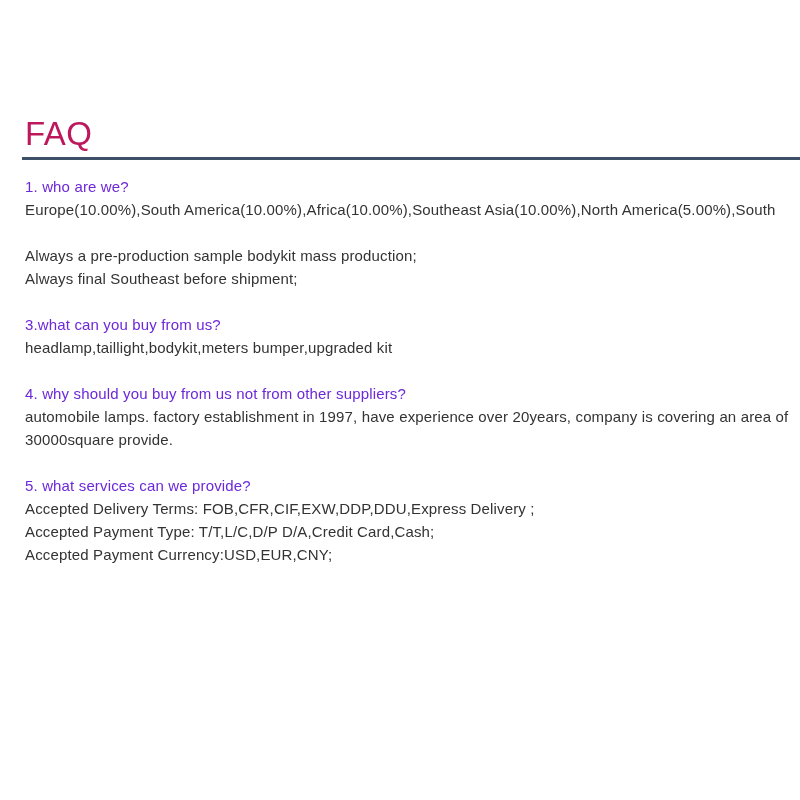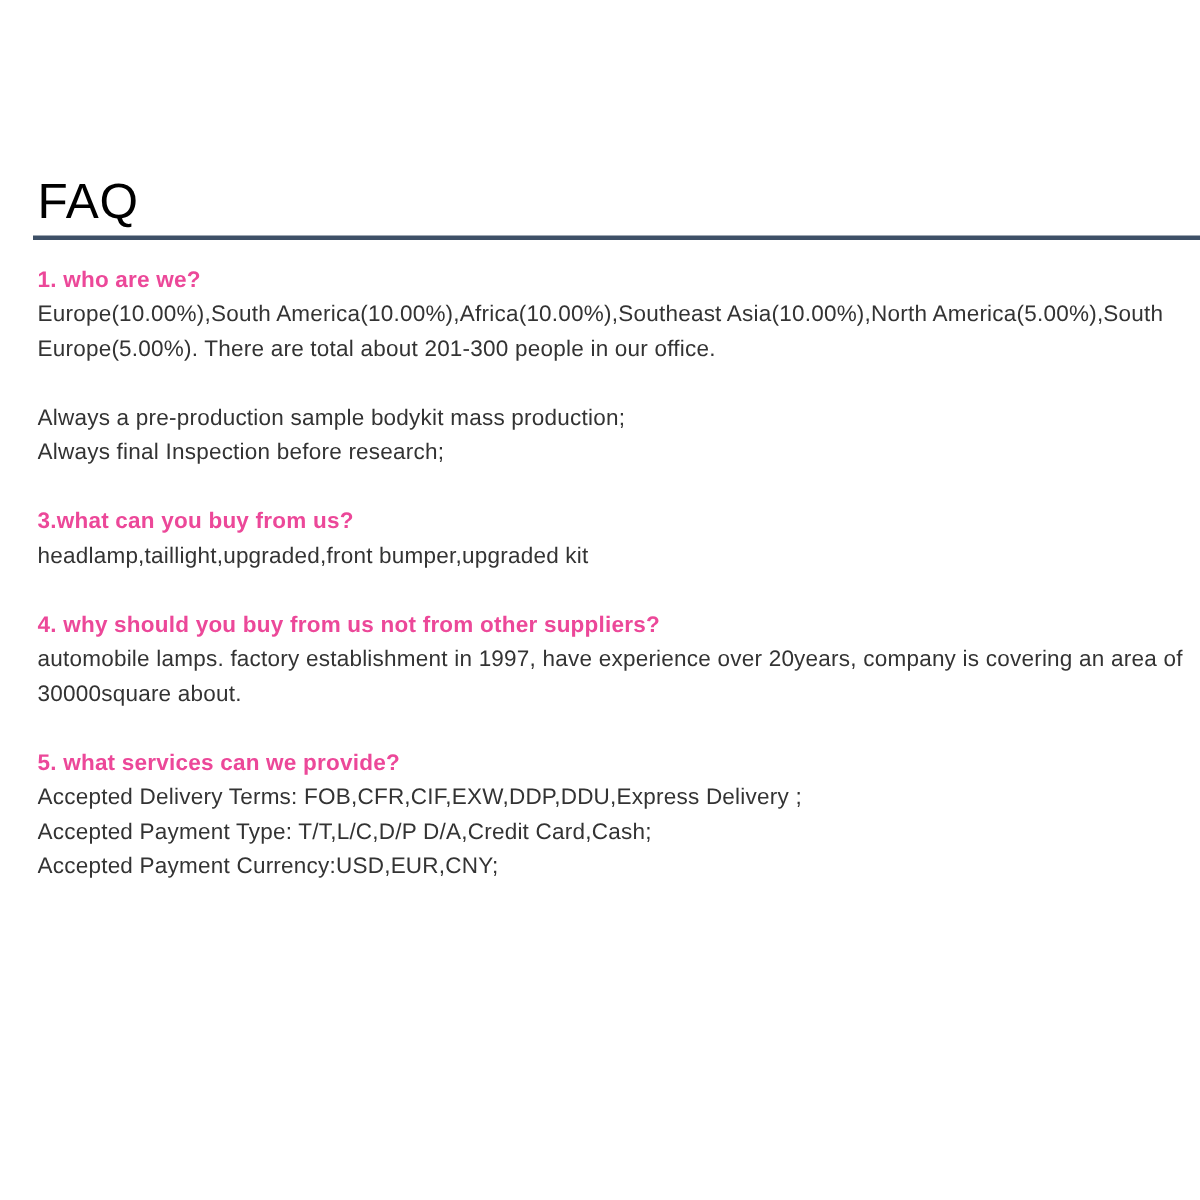--- a/index.html
+++ b/index.html
@@ -17,21 +17,21 @@
     height: 800px;
     background: #ffffff;
   }
   .faq-title {
     position: absolute;
     left: 25px;
     top: 114px;
     font-size: 33px;
     line-height: 40px;
     font-weight: 400;
-    color: #000000;
+    color: #be185d;
     letter-spacing: 0.5px;
   }
   .title-divider {
     position: absolute;
     left: 22px;
     top: 157px;
     width: 778px;
     height: 3px;
     background: #3e5067;
   }
@@ -45,58 +45,57 @@
     font-size: 15px;
     line-height: 23px;
     color: #333333;
     letter-spacing: 0.15px;
   }
   .faq-section {
     margin: 0 0 23px 0;
     padding: 0;
   }
   .question {
-    font-weight: 700;
-    color: #ec4899;
+    font-weight: 400;
+    color: #6d28d9;
     white-space: pre;
   }
   .answer-line {
     white-space: pre;
   }
 </style>
 </head>
 <body>
 
 <div id="page-root">
 
   <div class="faq-title">FAQ</div>
   <div class="title-divider"></div>
 
   <div class="faq-content">
 
     <div class="faq-section">
       <div class="question">1. who are we?</div>
       <div class="answer-line">Europe(10.00%),South America(10.00%),Africa(10.00%),Southeast Asia(10.00%),North America(5.00%),South</div>
-      <div class="answer-line">Europe(5.00%). There are total about 201-300 people in our office.</div>
     </div>
 
     <div class="faq-section">
       <div class="answer-line">Always a pre-production sample bodykit mass production;</div>
-      <div class="answer-line">Always final Inspection before research;</div>
+      <div class="answer-line">Always final Southeast before shipment;</div>
     </div>
 
     <div class="faq-section">
       <div class="question">3.what can you buy from us?</div>
-      <div class="answer-line">headlamp,taillight,upgraded,front bumper,upgraded kit</div>
+      <div class="answer-line">headlamp,taillight,bodykit,meters bumper,upgraded kit</div>
     </div>
 
     <div class="faq-section">
       <div class="question">4. why should you buy from us not from other suppliers?</div>
       <div class="answer-line">automobile lamps. factory establishment in 1997, have experience over 20years, company is covering an area of</div>
-      <div class="answer-line">30000square about.</div>
+      <div class="answer-line">30000square provide.</div>
     </div>
 
     <div class="faq-section">
       <div class="question">5. what services can we provide?</div>
       <div class="answer-line">Accepted Delivery Terms: FOB,CFR,CIF,EXW,DDP,DDU,Express Delivery ;</div>
       <div class="answer-line">Accepted Payment Type: T/T,L/C,D/P D/A,Credit Card,Cash;</div>
       <div class="answer-line">Accepted Payment Currency:USD,EUR,CNY;</div>
     </div>
 
   </div>

